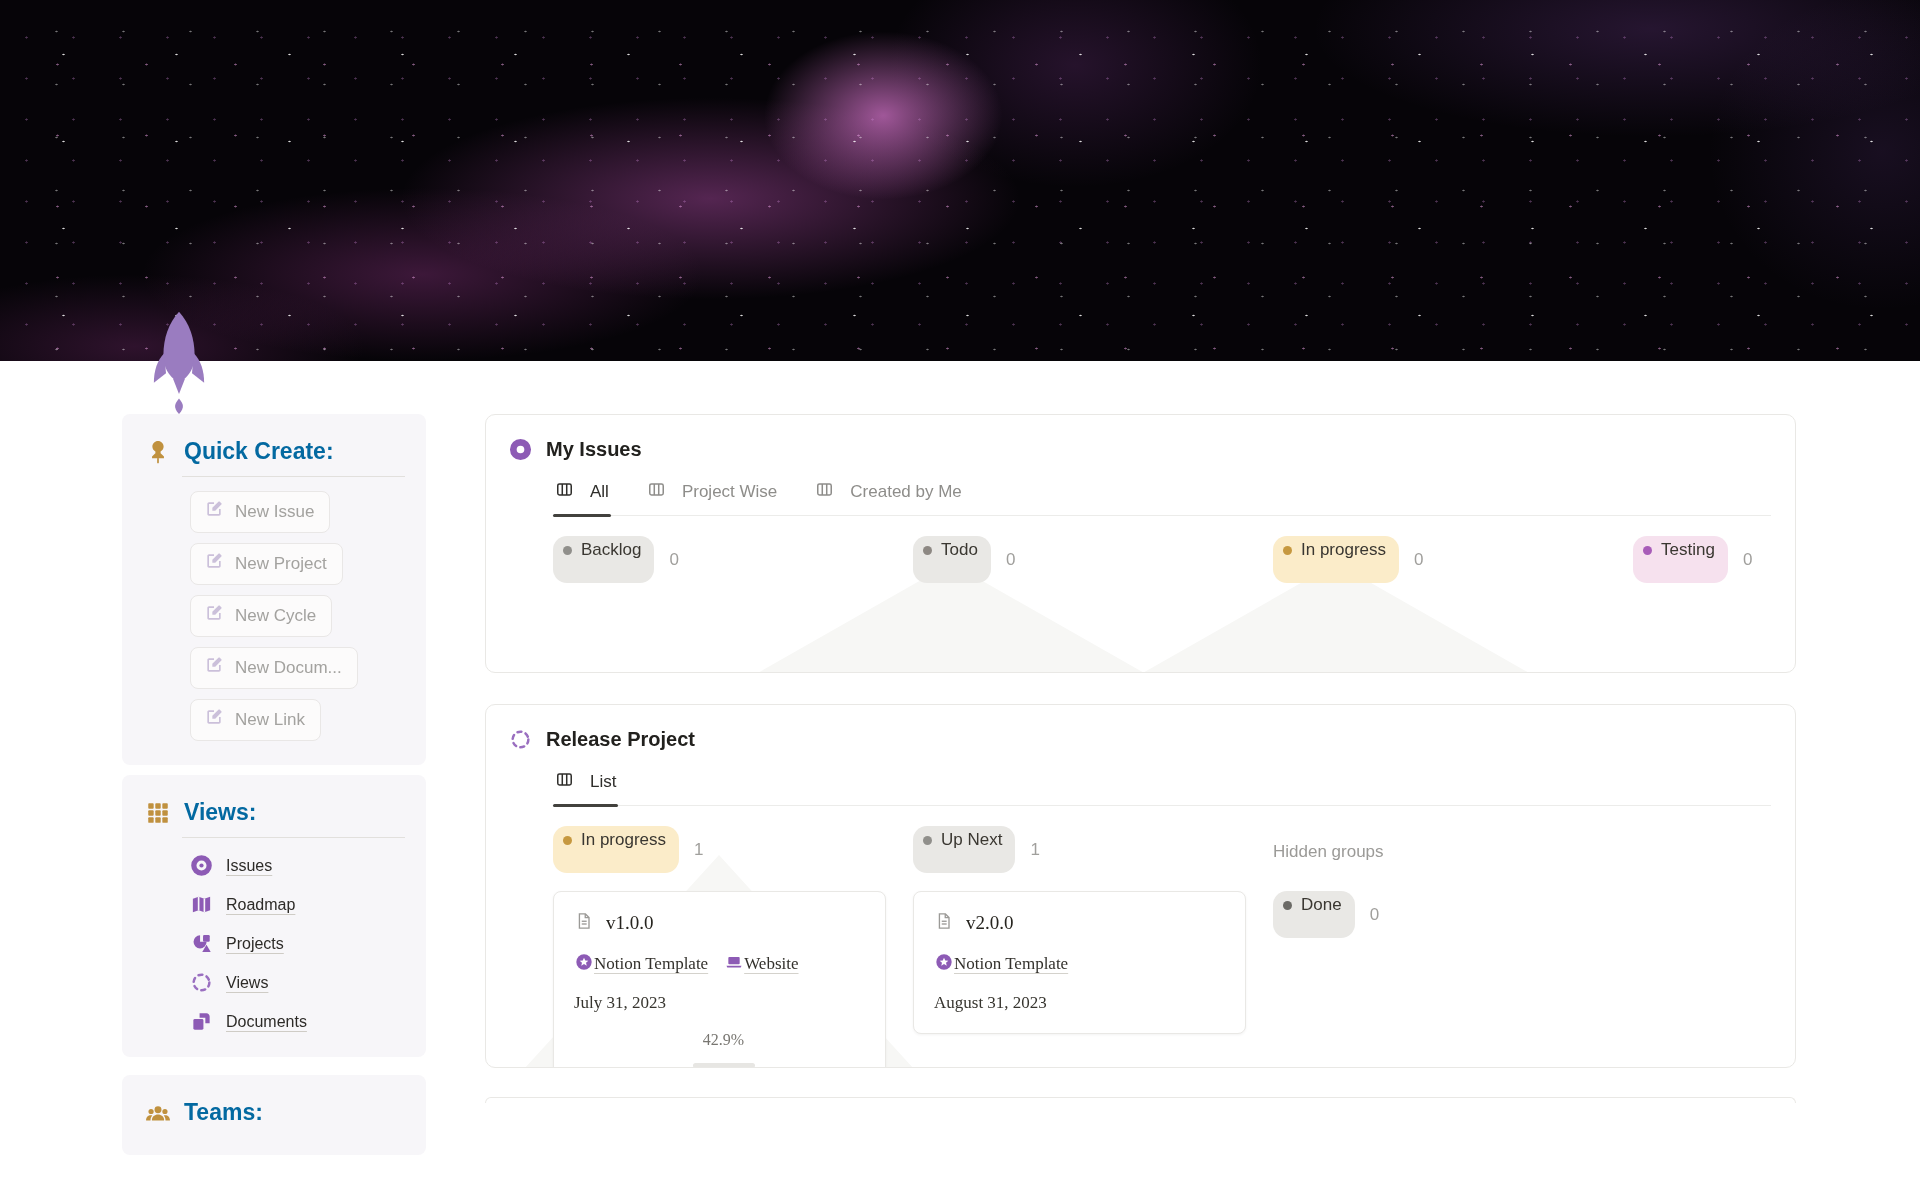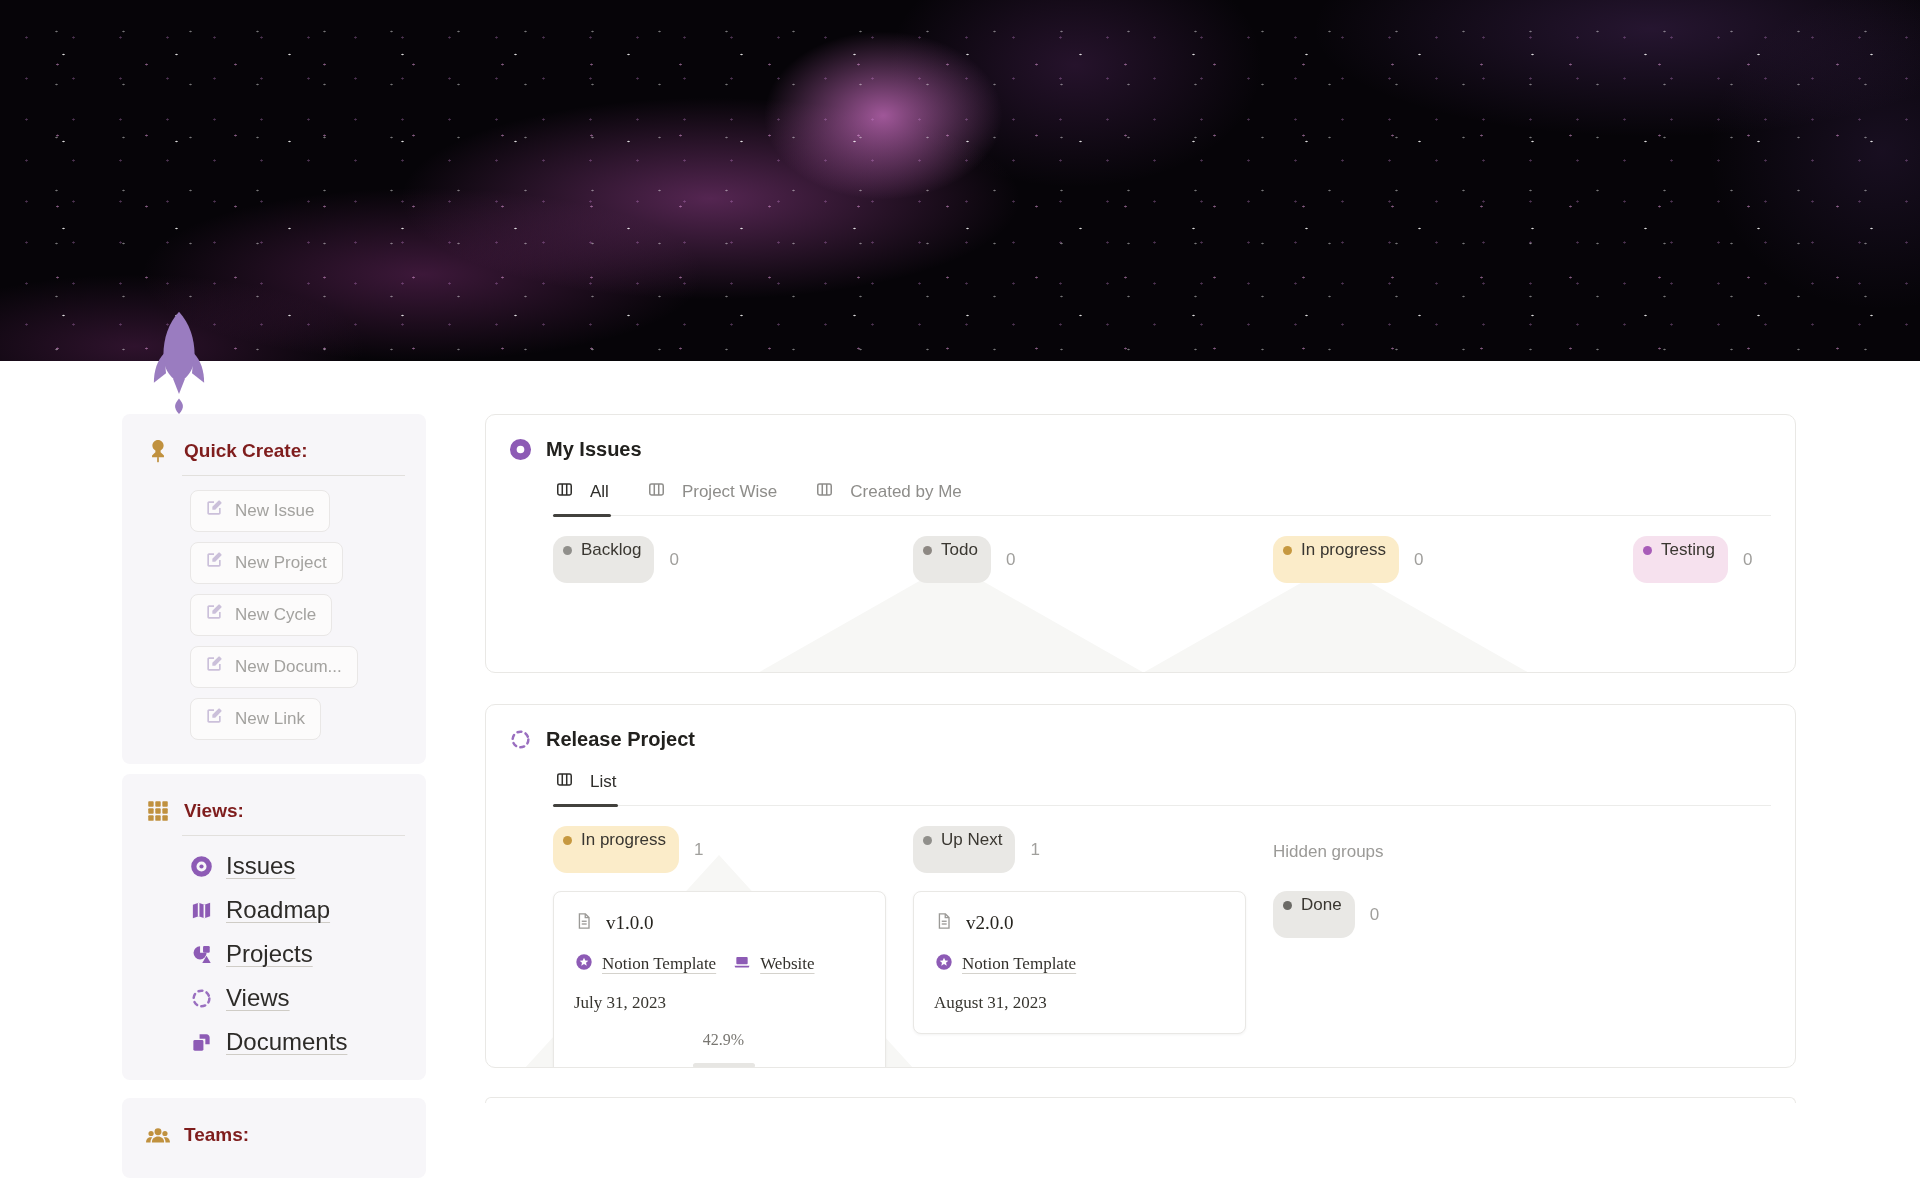--- a/index.html
+++ b/index.html
@@ -35,35 +35,35 @@
   .content { display:flex; gap:59px; padding:0 124px 0 122px; margin-top:53px; align-items:flex-start; }
 
   
   .sidebar { width:304px; flex:0 0 304px; display:flex; flex-direction:column; }
   .side-card { background:#f7f6f9; border-radius:8px; padding-bottom:24px; }
   .side-card + .side-card { margin-top:10px; }
   .side-card.teams { margin-top:18px; height:80px; padding-bottom:0; }
   .side-head { display:flex; align-items:center; gap:13px; padding:24px 24px 0 23px; }
   .side-head .hicon { width:26px; height:26px; flex:0 0 26px; }
   .side-head .hicon svg { width:100%; height:100%; }
-  .side-heading { font-size:19px; font-weight:700; color:#7f1d1d; }
+  .side-heading { font-size:23px; font-weight:700; color:#0369a1; }
   .side-divider { height:1px; background:#e2e0dd; margin:11px 21px 0 60px; }
 
   .qc-buttons { display:flex; flex-direction:column; align-items:flex-start; gap:10px;
     padding:14px 0 0 68px; }
   .qc-btn { display:inline-flex; align-items:center; gap:11px; padding:7px 15px 8px 13px;
     background:#fcfbfb; border:1px solid #e9e7e6; border-radius:8px; cursor:pointer;
     font-size:17px; color:#a3a29f; font-family:inherit; }
   .qc-btn svg { width:20px; height:20px; }
 
   .views-list { display:flex; flex-direction:column; gap:16px; padding:16px 0 0 68px; }
   .view-item { display:flex; align-items:center; gap:13px; cursor:pointer; }
   .view-item .vicon { width:23px; height:23px; flex:0 0 23px; }
   .view-item .vicon svg { width:100%; height:100%; }
-  .view-label { font-size:24px; color:#2d2b28; text-decoration:underline;
+  .view-label { font-size:16px; color:#2d2b28; text-decoration:underline;
     text-decoration-color:#cfccc6; text-decoration-thickness:1px; text-underline-offset:4px; }
 
   
   .main { flex:1 1 auto; min-width:0; }
   .card { position:relative; background:#ffffff; border:1px solid #e9e8e5; border-radius:10px;
     overflow:hidden; }
   .card.my-issues { height:259px; }
   .card.release { height:364px; margin-top:31px; }
   .card.stub { height:6px; margin-top:29px; border-bottom:none; border-radius:10px 10px 0 0; }
 
@@ -95,21 +95,21 @@
   .release .tri.t1 { left:38px; top:150px; width:390px; height:214px; }
 
   .board-cols { display:flex; margin:18px 0 0 67px; position:relative; z-index:1; align-items:flex-start; }
   .board-col { width:360px; flex:0 0 360px; }
   .issue-card { width:333px; background:#ffffff; border:1px solid #e9e8e5; border-radius:8px;
     box-shadow:0 1px 3px rgba(15,15,15,.05); padding:19px 12px 20px 20px; cursor:pointer;font-family:Liberation Serif, serif; }
   .issue-card .ic-title-row { display:flex; align-items:center; gap:12px; }
   .issue-card .ic-title-row svg { width:20px; height:20px; flex:0 0 20px; }
   .ic-title { font-size:19px; font-weight:500; color:#26241f; }
   .ic-links { display:flex; align-items:center; gap:16px; margin-top:17px; }
-  .ic-link { display:flex; align-items:center; gap:8px; cursor:pointer; }
+  .ic-link { display:flex; align-items:center; cursor:pointer; }
   .ic-link svg { width:20px; height:20px; }
   .ic-link-label { font-size:17px; color:#33312c; text-decoration:underline;
     text-decoration-color:#d4d2cc; text-decoration-thickness:1px; text-underline-offset:3.5px; }
   .ic-date { margin-top:17px; font-size:17px; color:#37352f; }
   .ic-progress { margin-top:18px; display:flex; align-items:center; gap:14px;flex-direction:column; }
   .ic-progress-label { font-size:16px; color:#787671; }
   .ic-bar { width:62px; height:4.5px; border-radius:3px; background:#e7e6e3; overflow:hidden; }
   .ic-bar-fill { height:100%; background:#97948e; border-radius:3px; width:var(--w,0%); }
 
   .hidden-col .pill-row { display:flex; align-items:center; gap:15px; margin-top:15px; }

